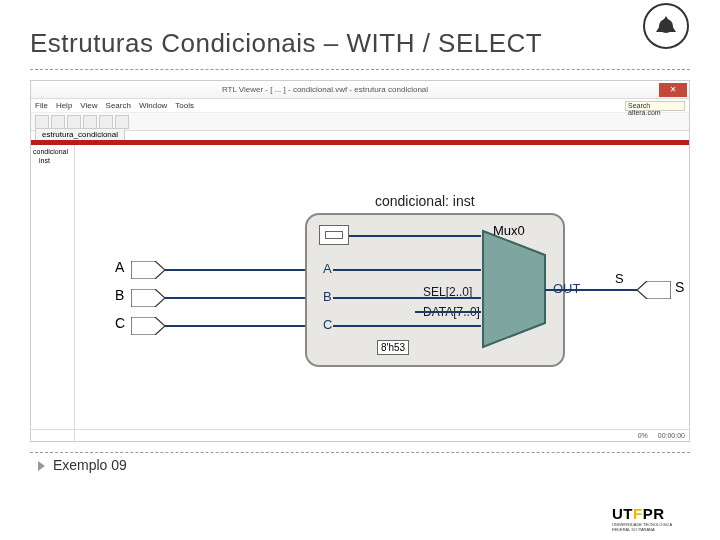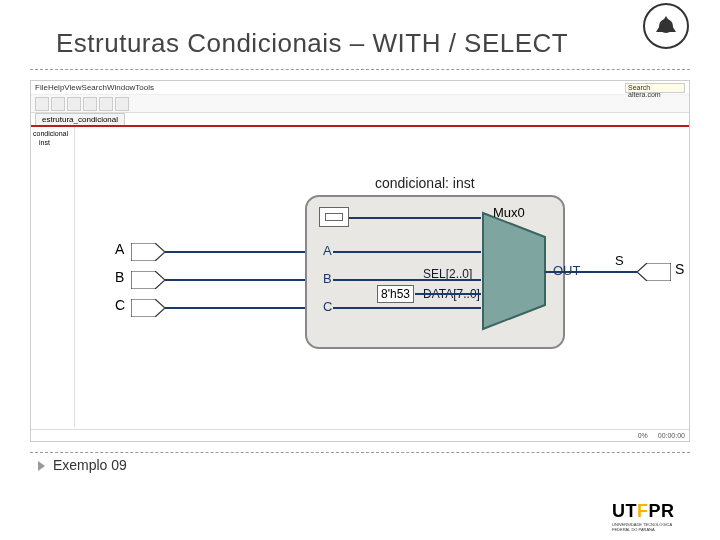--- a/index.html
+++ b/index.html
@@ -1,44 +1,44 @@
 <!DOCTYPE html>
 <html><head>
 <meta charset="utf-8">
 <style>
   * { margin: 0; padding: 0; box-sizing: border-box; }
   body { width: 720px; height: 540px; font-family: Arial, sans-serif; background: #fff; position: relative; }
   
-  .slide-title { font-size: 26px; color: #444; padding: 28px 0 6px 30px; font-weight: normal; letter-spacing: 0.5px; margin-left: 26px; }
+  .slide-title { font-size: 26px; color: #444; padding: 28px 0 6px 30px; font-weight: normal; letter-spacing: 0.5px; }
   .title-divider { margin: 4px 30px 0 30px; border: none; border-top: 1px dashed #999; }
   
   .top-right-logo { position: absolute; top: 2px; right: 30px; width: 48px; height: 48px; }
   .bottom-right-logo { position: absolute; bottom: 8px; right: 30px; width: 78px; }
-  .logo-text { font-size: 18px; font-weight: bold; letter-spacing: 0.5px; }
+  .logo-text { font-size: 15px; font-weight: bold; letter-spacing: 0.5px; }
   .logo-text .f { color: #f2b600; }
   .logo-sub { font-size: 4px; color: #333; }
   
   .app-window { margin: 10px 30px 0 30px; border: 1px solid #ccc; background: #fff; height: 362px; position: relative; overflow: hidden; }
   
   .titlebar { height: 18px; background: linear-gradient(#fff, #f4f4f4); border-bottom: 1px solid #ddd; font-size: 8px; color: #555; display: flex; align-items: center; position: relative; }
   .titlebar-text { flex: 1; text-align: center; }
   .titlebar-close { width: 28px; height: 14px; background: #c34a3a; margin-right: 2px; display: flex; align-items: center; justify-content: center; color: #fff; font-size: 8px; }
   .titlebar-minmax { width: 18px; height: 14px; margin-right: 2px; }
   
-  .menubar { height: 14px; font-size: 8px; color: #333; display: flex; align-items: center; padding-left: 4px; border-bottom: 1px solid #eee; }
+  .menubar { height: 14px; font-size: 8px; color: #333; display: flex; align-items: center; padding-left: 4px; gap: 8px; border-bottom: 1px solid #eee; }
   .menubar-right { margin-left: auto; margin-right: 4px; display: flex; align-items: center; gap: 4px; }
   .search-box { width: 60px; height: 10px; border: 1px solid #ccc; font-size: 7px; padding-left: 2px; background: #fffce8; }
   
   .toolbar { height: 18px; border-bottom: 1px solid #ddd; display: flex; align-items: center; padding: 0 4px; gap: 2px; background: #f8f8f8; }
   .tool-icon { width: 14px; height: 14px; background: #eee; border: 1px solid #ccc; }
   
   .main-area { display: flex; height: 300px; }
   .side-panel { width: 44px; border-right: 1px solid #ddd; font-size: 7px; padding: 2px; }
   .side-panel .tree-item { padding: 1px 0; white-space: nowrap; }
-  .tab-row { height: 14px; border-bottom: 2px solid #b91c1c; font-size: 8px; display: flex; align-items: flex-end; }
+  .tab-row { height: 14px; border-bottom: 5px solid #b91c1c; font-size: 8px; display: flex; align-items: flex-end; }
   .tab { border: 1px solid #ccc; border-bottom: none; padding: 1px 6px; background: #f4f4f4; margin-left: 4px; }
   
   .canvas { flex: 1; position: relative; background: #fff; }
   
   .block { position: absolute; left: 230px; top: 68px; width: 260px; height: 154px; background: #e8e7e3; border: 2px solid #888; border-radius: 14px; }
   .block-title { position: absolute; left: 300px; top: 48px; font-size: 14px; color: #222; }
   
   .mux { position: absolute; left: 406px; top: 84px; width: 66px; height: 120px; }
   .mux-shape { fill: #7fa5a0; stroke: #3b6560; stroke-width: 2; }
   .mux-label { position: absolute; left: 418px; top: 78px; font-size: 13px; color: #000; }
@@ -48,21 +48,21 @@
   
   .wire { position: absolute; background: #1b3a6b; }
   .wire-h { height: 2px; }
   
   .pin-port { position: absolute; width: 34px; height: 18px; }
   .pin-label { position: absolute; font-size: 14px; color: #000; }
   .port-label { position: absolute; font-size: 13px; color: #1b3a6b; }
   .port-label.red { color: #0f172a; }
   .port-label.out { color: #1b3a6b; }
   
-  .data-box { position: absolute; border: 1.5px solid #666; background: #fff; font-size: 12px; padding: 1px 3px; }
+  .data-box { position: absolute; border: 1.5px solid #666; background: #fff; font-size: 10px; padding: 1px 3px; margin-top: 37px; }
   
   .statusbar { height: 12px; border-top: 1px solid #ddd; font-size: 7px; display: flex; align-items: center; justify-content: flex-end; padding: 0 4px; gap: 10px; color: #555; position: absolute; bottom: 0; left: 0; right: 0; }
   
   .footer-divider { margin: 10px 30px 0 30px; border: none; border-top: 1px dashed #999; }
   .footer-label { font-size: 14px; color: #333; margin: 4px 0 0 38px; }
   .footer-marker { display: inline-block; width: 0; height: 0; border-top: 5px solid transparent; border-bottom: 5px solid transparent; border-left: 7px solid #999; margin-right: 4px; vertical-align: middle; }
 </style>
 </head>
 <body>
 
@@ -72,20 +72,26 @@
       <path d="M14 30 L24 14 L34 30 Z" fill="#333"></path>
       <circle cx="24" cy="24" r="6" fill="none" stroke="#333" stroke-width="2"></circle>
     </svg>
 </div>
 
 <h1 class="slide-title">Estruturas Condicionais – WITH / SELECT</h1>
 <hr class="title-divider">
 
 <div class="app-window">
 
+  <div class="titlebar">
+    <span class="titlebar-text">RTL Viewer - [ ... ] - condicional.vwf - estrutura condicional</span>
+    <div class="titlebar-minmax"></div>
+    <div class="titlebar-minmax"></div>
+    <div class="titlebar-close">✕</div>
+  </div>
 
   <div class="menubar">
     <span>File</span>
     <span>Help</span>
     <span>View</span>
     <span>Search</span>
     <span>Window</span>
     <span>Tools</span>
     <div class="menubar-right">
       <div class="search-box">Search altera.com</div>

